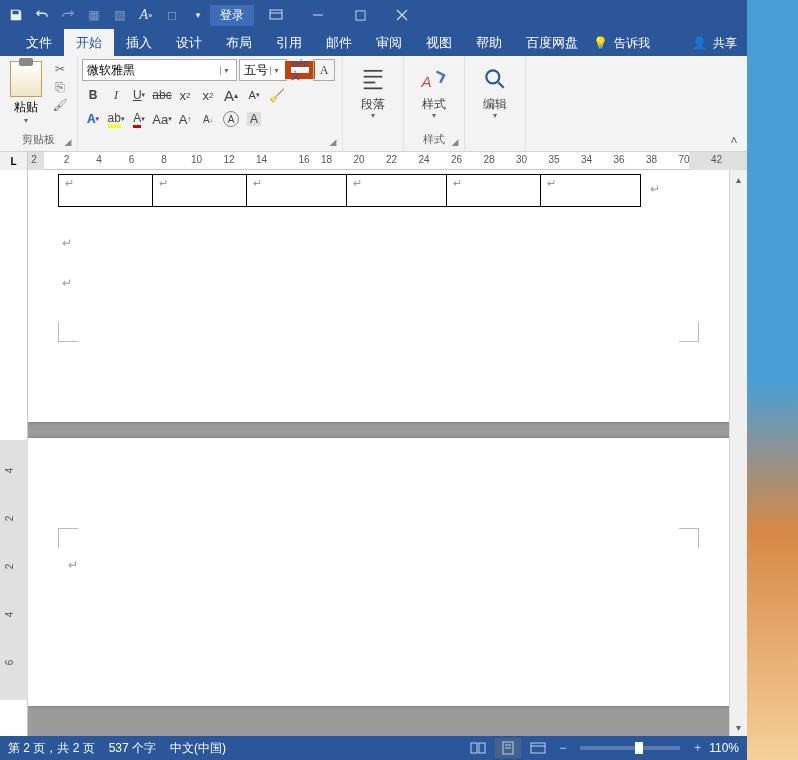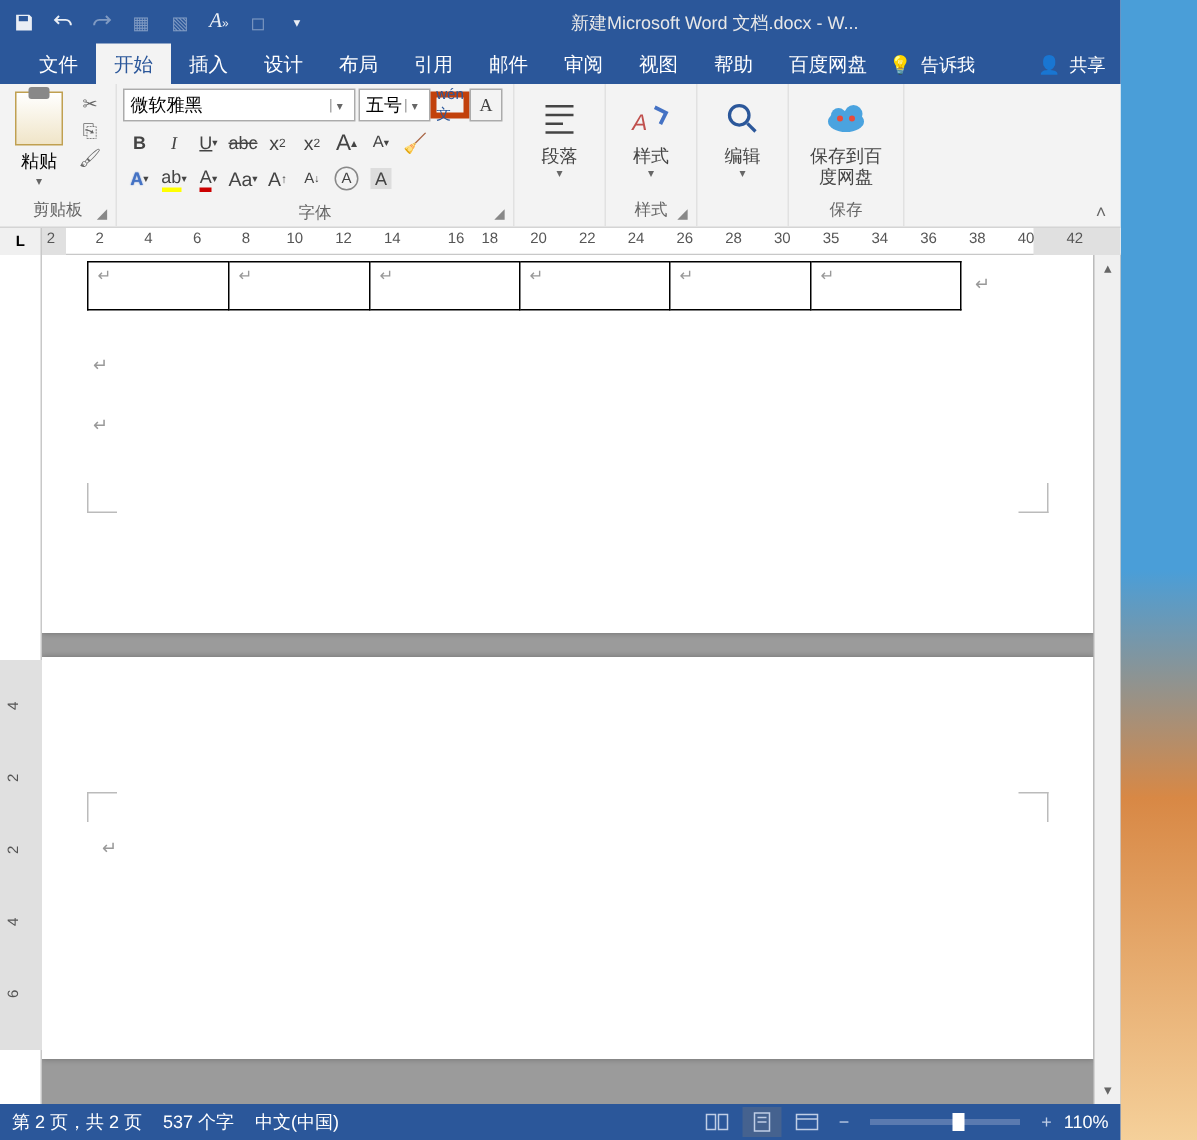--- a/index.html
+++ b/index.html
@@ -64,21 +64,21 @@
 .para-mark{position:absolute;font-size:12px;color:#999}
 .scrollbar-v{width:18px;background:#f0f0f0;display:flex;flex-direction:column;border-left:1px solid #d4d4d4}
 .sb-btn{height:18px;display:flex;align-items:center;justify-content:center;color:#666;font-size:10px}
 .sb-track{flex:1;position:relative}
 .statusbar{height:24px;background:#2b579a;color:#fff;display:flex;align-items:center;padding:0 8px;font-size:12px;gap:14px}
 .status-right{margin-left:auto;display:flex;align-items:center;gap:4px}
 .view-btn{width:26px;height:20px;display:flex;align-items:center;justify-content:center;color:#c0cee6}
 .view-btn.active{background:#45628f}
 .zoom-slider{width:100px;height:4px;background:#5a7ab0;position:relative;margin:0 6px}
 .zoom-slider::before{content:"";position:absolute;left:55%;top:-4px;width:8px;height:12px;background:#fff}
-.wen-box{border:4px solid #c2410c;color:#2b579a;font-size:10px;width:34px;height:18px;display:flex;align-items:center;justify-content:center}
+.wen-box{border:6px solid #c2410c;color:#2b579a;font-size:10px;width:34px;height:18px;display:flex;align-items:center;justify-content:center}
 </style>
 </head>
 <body>
 
 <div class="word-window">
 
 <div class="titlebar">
   <div class="qat">
     <div class="qat-btn">
           <svg width="14" height="14" viewBox="0 0 16 16" fill="currentColor">
@@ -97,21 +97,45 @@
         </div>
     <div class="qat-btn dim">▦</div>
     <div class="qat-btn dim">▧</div>
     <div class="qat-btn">
           <i style="font-family:serif;font-size:14px">A</i>
           <sup style="font-size:8px">»</sup>
         </div>
     <div class="qat-btn dim">◻</div>
     <div class="qat-btn" style="font-size:9px">▾</div>
   </div>
-  <div class="title-text">新建Microsoft Word 文档.docx - W...</div>
+  <div class="title-right">
+    <div class="login-btn">登录</div>
+    <div class="win-btn">
+          <svg width="14" height="12" viewBox="0 0 14 12" fill="none" stroke="currentColor">
+            <rect x="1" y="1" width="12" height="9"></rect>
+            <line x1="1" y1="4" x2="13" y2="4"></line>
+          </svg>
+        </div>
+    <div class="win-btn">
+          <svg width="12" height="12" viewBox="0 0 12 12" stroke="currentColor">
+            <line x1="1" y1="6" x2="11" y2="6"></line>
+          </svg>
+        </div>
+    <div class="win-btn">
+          <svg width="11" height="11" viewBox="0 0 12 12" fill="none" stroke="currentColor">
+            <rect x="1" y="1" width="10" height="10"></rect>
+          </svg>
+        </div>
+    <div class="win-btn">
+          <svg width="12" height="12" viewBox="0 0 12 12" stroke="currentColor" stroke-width="1.2">
+            <line x1="1" y1="1" x2="11" y2="11"></line>
+            <line x1="11" y1="1" x2="1" y2="11"></line>
+          </svg>
+        </div>
+  </div>
 </div>
 
 <div class="tabbar">
   <div class="tab">文件</div>
   <div class="tab active">开始</div>
   <div class="tab">插入</div>
   <div class="tab">设计</div>
   <div class="tab">布局</div>
   <div class="tab">引用</div>
   <div class="tab">邮件</div>
@@ -197,21 +221,20 @@
       <div class="fb">Aa<span style="font-size:7px">▾</span></div>
       <div class="fb">A<span style="font-size:8px">↑</span></div>
       <div class="fb" style="font-size:10px">A<span style="font-size:7px">↓</span></div>
       <div class="fb">
             <span style="border:1px solid #888;border-radius:50%;width:16px;height:16px;display:flex;align-items:center;justify-content:center;font-size:10px">A</span>
           </div>
       <div class="fb">
             <span style="background:#ddd;padding:0 3px">A</span>
           </div>
     </div>
-    <div class="group-label">字体</div>
     <div class="launcher">◢</div>
   </div>
 
   <div class="group">
     <div class="big-btn">
       <div class="big-btn-icon">
             <svg width="28" height="28" viewBox="0 0 24 24" fill="none" stroke="#444" stroke-width="1.5">
               <line x1="4" y1="5" x2="20" y2="5"></line>
               <line x1="4" y1="10" x2="20" y2="10"></line>
               <line x1="4" y1="15" x2="14" y2="15"></line>
@@ -246,35 +269,20 @@
               <circle cx="10" cy="10" r="6"></circle>
               <line x1="15" y1="15" x2="20" y2="20"></line>
             </svg>
           </div>
       <div class="big-btn-label">编辑</div>
       <div style="font-size:8px;color:#666">▾</div>
     </div>
     <div class="group-label">&nbsp;</div>
   </div>
 
-  <div class="group">
-    <div class="big-btn" style="padding:4px 6px 0">
-      <div class="big-btn-icon">
-            <svg width="30" height="24" viewBox="0 0 30 24">
-              <ellipse cx="15" cy="14" rx="12" ry="7" fill="#4aa3df"></ellipse>
-              <circle cx="10" cy="10" r="5" fill="#4aa3df"></circle>
-              <circle cx="20" cy="9" r="6" fill="#4aa3df"></circle>
-              <circle cx="11" cy="12" r="2" fill="#e74c3c"></circle>
-              <circle cx="19" cy="12" r="2" fill="#e74c3c"></circle>
-            </svg>
-          </div>
-      <div class="big-btn-label" style="width:56px">保存到百度网盘</div>
-    </div>
-    <div class="group-label">保存</div>
-  </div>
   <div class="collapse-btn">˄</div>
 </div>
 
 <div class="ruler-h">
   <div class="ruler-corner">L</div>
   <div class="ruler-scale">
     <div class="ruler-margin" style="left:0;width:16px"></div>
     <div class="ruler-margin" style="right:0;width:58px"></div>
   <span class="num" style="left: 6px;">2</span>
         <span class="num" style="left: 38.5px;">2</span>
@@ -289,21 +297,21 @@
         <span class="num" style="left: 331px;">20</span>
         <span class="num" style="left: 363.5px;">22</span>
         <span class="num" style="left: 396px;">24</span>
         <span class="num" style="left: 428.5px;">26</span>
         <span class="num" style="left: 461px;">28</span>
         <span class="num" style="left: 493.5px;">30</span>
         <span class="num" style="left: 526px;">35</span>
         <span class="num" style="left: 558.5px;">34</span>
         <span class="num" style="left: 591px;">36</span>
         <span class="num" style="left: 623.5px;">38</span>
-        <span class="num" style="left: 656px;">40</span>
+        <span class="num" style="left: 656px;">70</span>
         <span class="num" style="left: 688.5px;">42</span>
       </div>
 </div>
 
 <div class="doc-area">
   <div class="ruler-v">
     <div class="ruler-v-margin" style="top:270px;height:260px"></div>
   <span class="num" style="top: 295px;">4</span>
         <span class="num" style="top: 343px;">2</span>
         <span class="num" style="top: 391px;">2</span>

